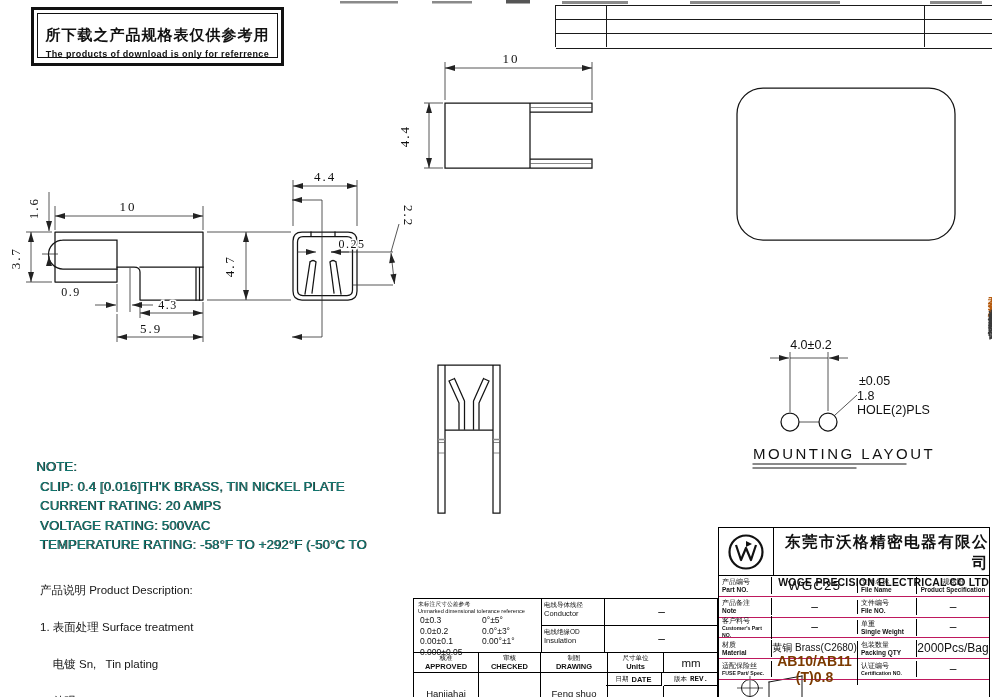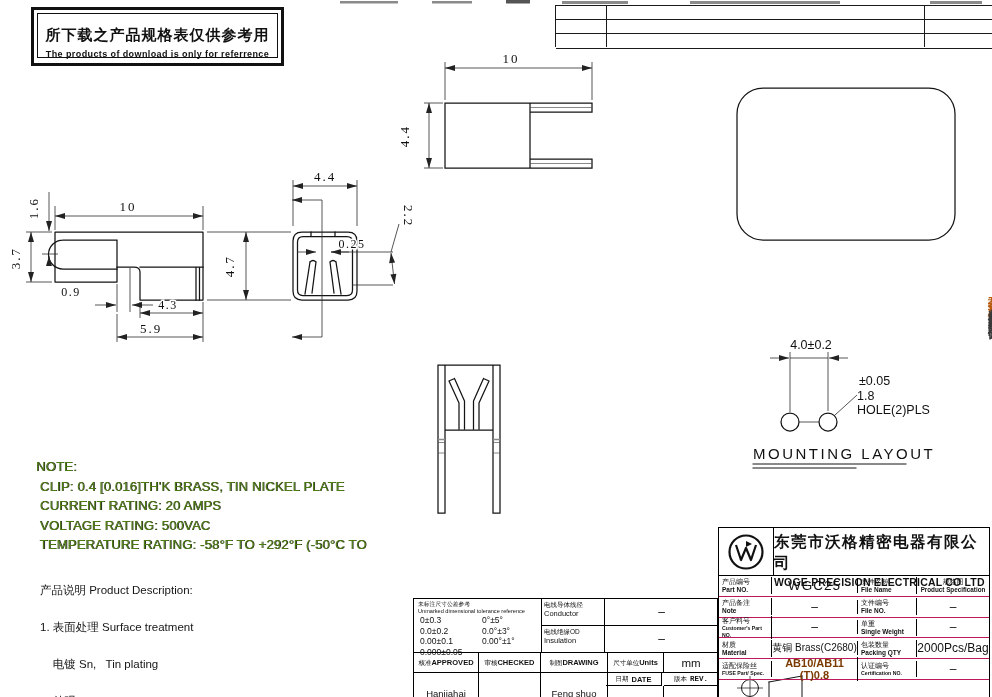--- a/index.html
+++ b/index.html
@@ -21,61 +21,61 @@
   .stamp{left:31px;top:7px;width:253px;height:59px;border:3px solid #111;box-sizing:border-box;}
   .stamp-in{margin:3px;border:1px solid #111;height:calc(100% - 8px);box-sizing:border-box;text-align:center;}
   .stamp-zh{font-size:15px;font-weight:bold;letter-spacing:1px;margin-top:12px;}
   .stamp-en{font-size:9px;letter-spacing:.4px;margin-top:4px;font-weight:bold;}
   
   .rev{left:555px;top:5px;width:437px;height:42px;border-left:1.2px solid #1a1a1a;border-top:1.2px solid #1a1a1a;box-sizing:border-box;}
   .rev-row{height:13.2px;border-bottom:1px solid #1a1a1a;}
   .rev-v{position:absolute;top:0;height:100%;border-left:1px solid #1a1a1a;}
   .remnant{position:absolute;background:#8a8a8a;}
   
-  .note{left:36px;top:457px;width:400px;font-size:13px;letter-spacing:.2px;color:#4d7c0f;
+  .note{left:36px;top:457px;width:400px;font-size:13px;letter-spacing:.2px;color:#0f766e;
         text-shadow:.8px .4px 0 #333;}
   .note .nl{line-height:19.6px;white-space:pre;}
   
   .desc{left:40px;top:559px;width:400px;font-size:11.5px;line-height:12.4px;white-space:pre;color:#151515;}
   
   .tb{left:718px;top:527px;width:272px;height:172px;border:1.5px solid #000;box-sizing:border-box;
       display:flex;flex-direction:column;background:transparent;}
   .tb-co{height:47px;border-bottom:1.2px solid #000;display:flex;flex:none;}
   .tb-logo{width:54px;border-right:1.2px solid #000;display:flex;align-items:center;justify-content:center;}
-  .tb-name{flex:1;text-align:left;}
+  .tb-name{flex:1;text-align:right;}
   .tb-name-zh{font-size:15.5px;font-weight:bold;letter-spacing:1.5px;margin-top:4px;}
   .tb-name-en{font-size:10.5px;font-weight:bold;letter-spacing:.2px;margin-top:2px;}
   .tb-row{height:19.8px;flex:none;border-bottom:1px solid #be185d;display:flex;align-items:center;}
   .tb-c1{width:53px;border-right:1px solid #000;padding:1px 0 0 3px;box-sizing:border-box;}
   .tb-c2{width:85px;border-right:1px solid #000;display:flex;align-items:center;justify-content:center;text-align:center;}
   .tb-c3{width:59px;border-right:1px solid #000;padding:1px 0 0 3px;box-sizing:border-box;}
   .tb-c4{flex:1;display:flex;flex-direction:column;align-items:center;justify-content:center;text-align:center;}
   .lz{font-size:7px;line-height:8px;}
   .le{font-size:6.5px;line-height:8px;font-weight:bold;}
   .le-xs{font-size:5.2px;line-height:7px;font-weight:bold;}
   .v-part{font-size:13.5px;letter-spacing:1px;}
   .v-dash{font-size:12px;}
   .v-brass{font-size:10px;}
   .v-pack{font-size:12px;}
-  .v-fuse{font-size:11px;color:#7b3a00;font-weight:bold;}
+  .v-fuse{font-size:14px;color:#7b3a00;font-weight:bold;}
   .v2z{font-size:7px;line-height:8px;}
   .v2e{font-size:6.3px;line-height:8px;font-weight:bold;}
   .tb-strip{flex:1;}
   
   .tol{left:413px;top:598px;width:305px;height:102px;border:1px solid #000;box-sizing:border-box;background:transparent;}
   .tol .cell{position:absolute;box-sizing:border-box;border-color:#000;}
   .bR{border-right:1px solid #000;} .bB{border-bottom:1px solid #000;}
   .tol-hz{font-size:5.8px;line-height:6.5px;padding:2px 0 0 4px;}
   .tol-he{font-size:5.6px;line-height:6.5px;padding-left:4px;}
   .tol-vals{display:flex;font-size:8.5px;line-height:10.5px;padding-left:6px;margin-top:1px;}
   .tol-col1{width:62px;}
   .wire-z{font-size:6.5px;line-height:8px;padding:2px 0 0 2px;}
   .wire-e{font-size:7.5px;line-height:9px;padding-left:2px;}
   .cdash{display:flex;align-items:center;justify-content:center;font-size:12px;}
-  .hd{display:flex;align-items:center;justify-content:center;text-align:center;}
+  .hd{display:flex;flex-direction:column;align-items:center;justify-content:center;text-align:center;}
   .hd .z{font-size:6.5px;line-height:7.5px;}
   .hd .e{font-size:7.5px;line-height:9px;font-weight:bold;}
   .mmv{display:flex;align-items:center;justify-content:center;font-size:11.5px;}
   .namecell{display:flex;align-items:flex-end;justify-content:center;font-size:9.5px;padding-bottom:1px;}
   .dr{display:flex;align-items:center;justify-content:center;gap:3px;}
   .dr .z{font-size:6.5px;} .dr .e{font-size:7.5px;font-weight:bold;}
   
   .wm{left:983px;top:283px;width:20px;writing-mode:vertical-rl;font-size:13px;letter-spacing:3px;
       font-weight:bold;white-space:nowrap;}
   .wm .p1{color:#b65c10;} .wm .p2{color:#3a3a3a;}

